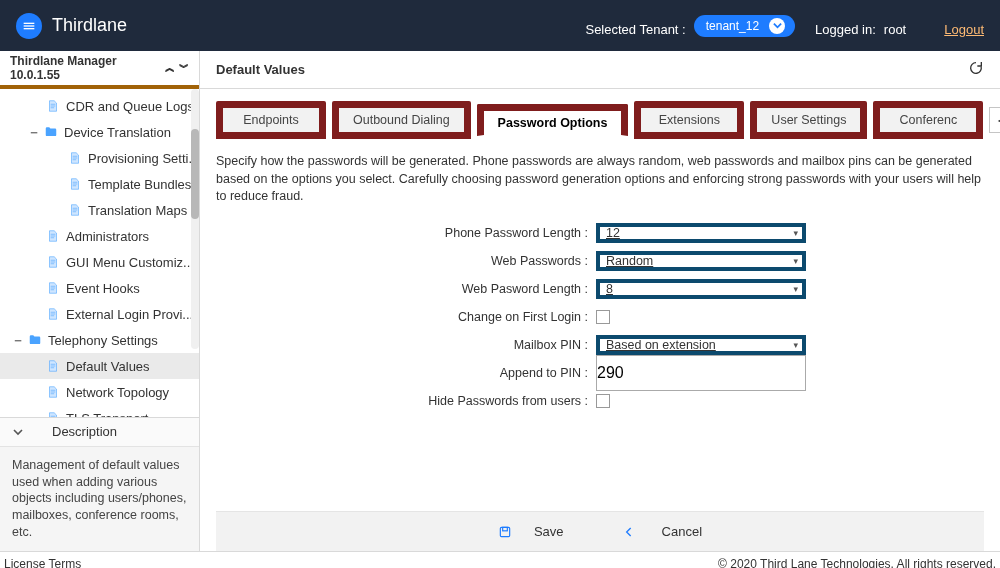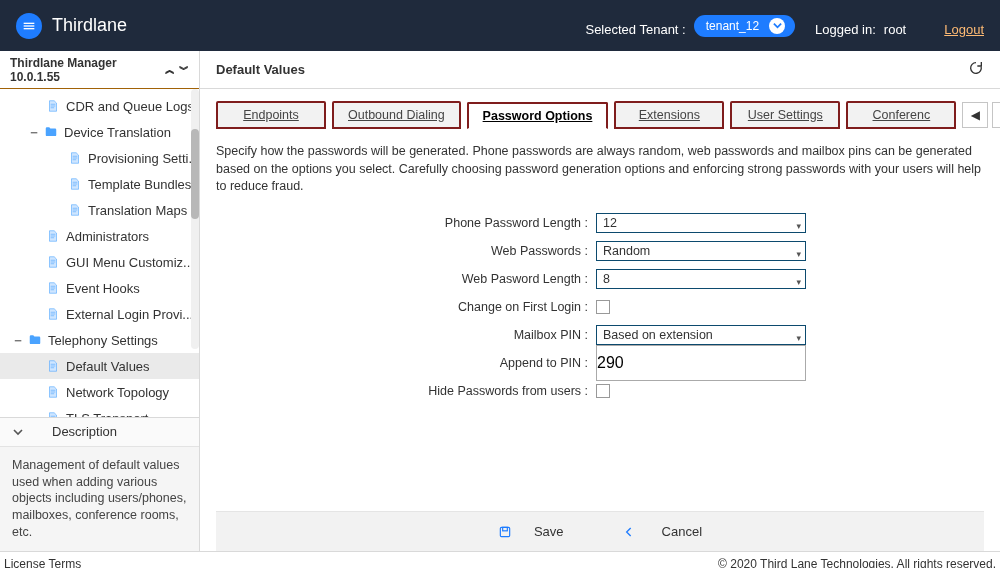--- a/index.html
+++ b/index.html
@@ -8,50 +8,50 @@
   .logo-wrap { display: flex; align-items: center; gap: 10px; }
   .logo-circle { width: 26px; height: 26px; border-radius: 50%; background: #1e7cff; display: flex; align-items: center; justify-content: center; }
   .logo-circle svg { width: 16px; height: 16px; }
   .brand { font-size: 18px; font-weight: 400; }
   .topbar-right { margin-left: auto; display: flex; align-items: flex-end; gap: 8px; font-size: 13px; }
   .tenant-pill { background: #1e7cff; color: #fff; border-radius: 14px; padding: 3px 10px 3px 12px; display: flex; align-items: center; gap: 10px; font-size: 12px; }
   .tenant-caret { width: 16px; height: 16px; border-radius: 50%; background: #fff; display: flex; align-items: center; justify-content: center; }
   .logout { margin-left: 30px; color: #fdba74; text-decoration: underline; cursor: pointer; }
   .main { display: flex; height: 500px; }
   .sidebar { width: 200px; border-right: 1px solid #d9d9d9; display: flex; flex-direction: column; background: #fff; }
-  .sidebar-header { height: 38px; border-bottom: 1px solid #a16207; display: flex; align-items: center; padding: 0 10px; font-size: 12px; font-weight: 600; color: #333; }
+  .sidebar-header { height: 38px; border-bottom: 4px solid #a16207; display: flex; align-items: center; padding: 0 10px; font-size: 12px; font-weight: 600; color: #333; }
   .sidebar-header .expcol { margin-left: auto; display: flex; gap: 4px; }
   .tree-wrap { position:relative; flex: 1; overflow: hidden; }
   .tree { padding: 4px 0; position:relative; }
   .tree-scroll { position:absolute; right:0; top:0; width:8px; height:260px; background:#f0f0f0; border-radius:4px; }
   .tree-scroll-thumb { position:absolute; top:40px; width:8px; height:90px; background:#b8b8b8; border-radius:4px; }
   .tree-item { display: flex; align-items: center; height: 26px; padding-left: 12px; font-size: 13px; color: #333; cursor: pointer; white-space: nowrap; overflow: hidden; text-overflow: ellipsis; }
   .tree-item.indent2 { padding-left: 46px; }
   .tree-item.indent3 { padding-left: 68px; }
   .tree-item.active { background: #eaeaea; font-weight: 500; }
   .minus { display: inline-flex; width: 12px; justify-content:center; color:#777; margin-right:4px; font-weight:bold; }
   .folder-icon, .file-icon { width: 14px; height: 14px; margin-right: 6px; flex-shrink: 0; }
   .folder-icon svg, .file-icon svg { width: 14px; height: 14px; display:block; }
   .desc-header { height: 30px; border-top: 1px solid #d9d9d9; border-bottom: 1px solid #e3e3e3; display: flex; align-items: center; padding: 0 12px; font-size: 13px; gap: 28px; background:#fafafa; }
   .desc-body { padding: 10px 12px; font-size: 12.5px; color: #444; line-height: 1.35; background:#f5f5f5; flex:0 0 auto; }
   .content { flex: 1; display: flex; flex-direction: column; overflow: hidden; }
   .content-header { height: 38px; border-bottom: 1px solid #d9d9d9; display: flex; align-items: center; padding: 0 16px; font-size: 13px; font-weight: 600; }
   .refresh { margin-left: auto; cursor: pointer; }
   .content-body { flex: 1; padding: 12px 16px 0 16px; display: flex; flex-direction: column; overflow:hidden; }
   .tabrow { display: flex; gap: 6px; align-items: center; }
-  .tab { flex: 0 0 auto; min-width: 110px; text-align: center; background: #f2f2f2; border: 2px solid #7f1d1d; padding: 5px 14px; font-size: 12.5px; border-radius: 2px 2px 0 0; cursor: pointer; color:#444;text-decoration:underline; }
+  .tab { flex: 0 0 auto; min-width: 110px; text-align: center; background: #f2f2f2; border: 7px solid #7f1d1d; padding: 5px 14px; font-size: 12.5px; border-radius: 2px 2px 0 0; cursor: pointer; color:#444; }
   .tab.active { background: #fff; border-bottom: 1px solid #fff; font-weight: 600; color:#000; }
   .tab-nav { margin-left: auto; display: flex; gap: 4px; }
   .tab-nav-btn { width: 26px; height: 26px; border: 1px solid #c5c5c5; background: #fff; display: flex; align-items: center; justify-content: center; cursor: pointer; font-size: 12px; }
   .desc-text { font-size: 12.5px; color: #333; margin-top: 14px; margin-bottom: 16px; line-height: 1.4; }
   .form { display: flex; flex-direction: column; gap: 6px; }
   .form-row { display: flex; align-items: center; height: 22px; }
   .form-label { width: 380px; text-align: right; padding-right: 8px; font-size: 12.5px; color: #333; }
   .form-control { width: 210px; }
-  .select-like { border: 1px solid #0c4a6e; height: 20px; display: flex; align-items: center; padding: 0 4px 0 6px; font-size: 12.5px; background: #fff; position: relative; }
+  .select-like { border: 4px solid #0c4a6e; height: 20px; display: flex; align-items: center; padding: 0 4px 0 6px; font-size: 12.5px; background: #fff; position: relative; text-decoration: underline; }
   .select-like .caret { position:absolute; right:4px; bottom:1px; font-size:9px; color:#555; }
   .text-input { border: 1px solid #aaa; height: 36px; width: 100%; padding: 0 0; font-size: 16px; }
   .checkbox { width: 14px; height: 14px; border: 1px solid #999; background: #fff; }
   .actionbar { margin-top: auto; height: 40px; background: #f2f2f2; display: flex; align-items: center; justify-content: center; gap: 60px; font-size: 13px; border-top:1px solid #e5e5e5; }
   .action-btn { display: flex; align-items: center; gap: 22px; cursor: pointer; color: #333; }
   .footer { height: 24px; border-top: 1px solid #d9d9d9; display: flex; align-items: center; padding: 0 4px; font-size: 12px; }
   .license { text-decoration: underline; cursor: pointer; }
   .copyright { margin-left: auto; color: #333; }
   .chev { font-size:10px; }
 </style>

